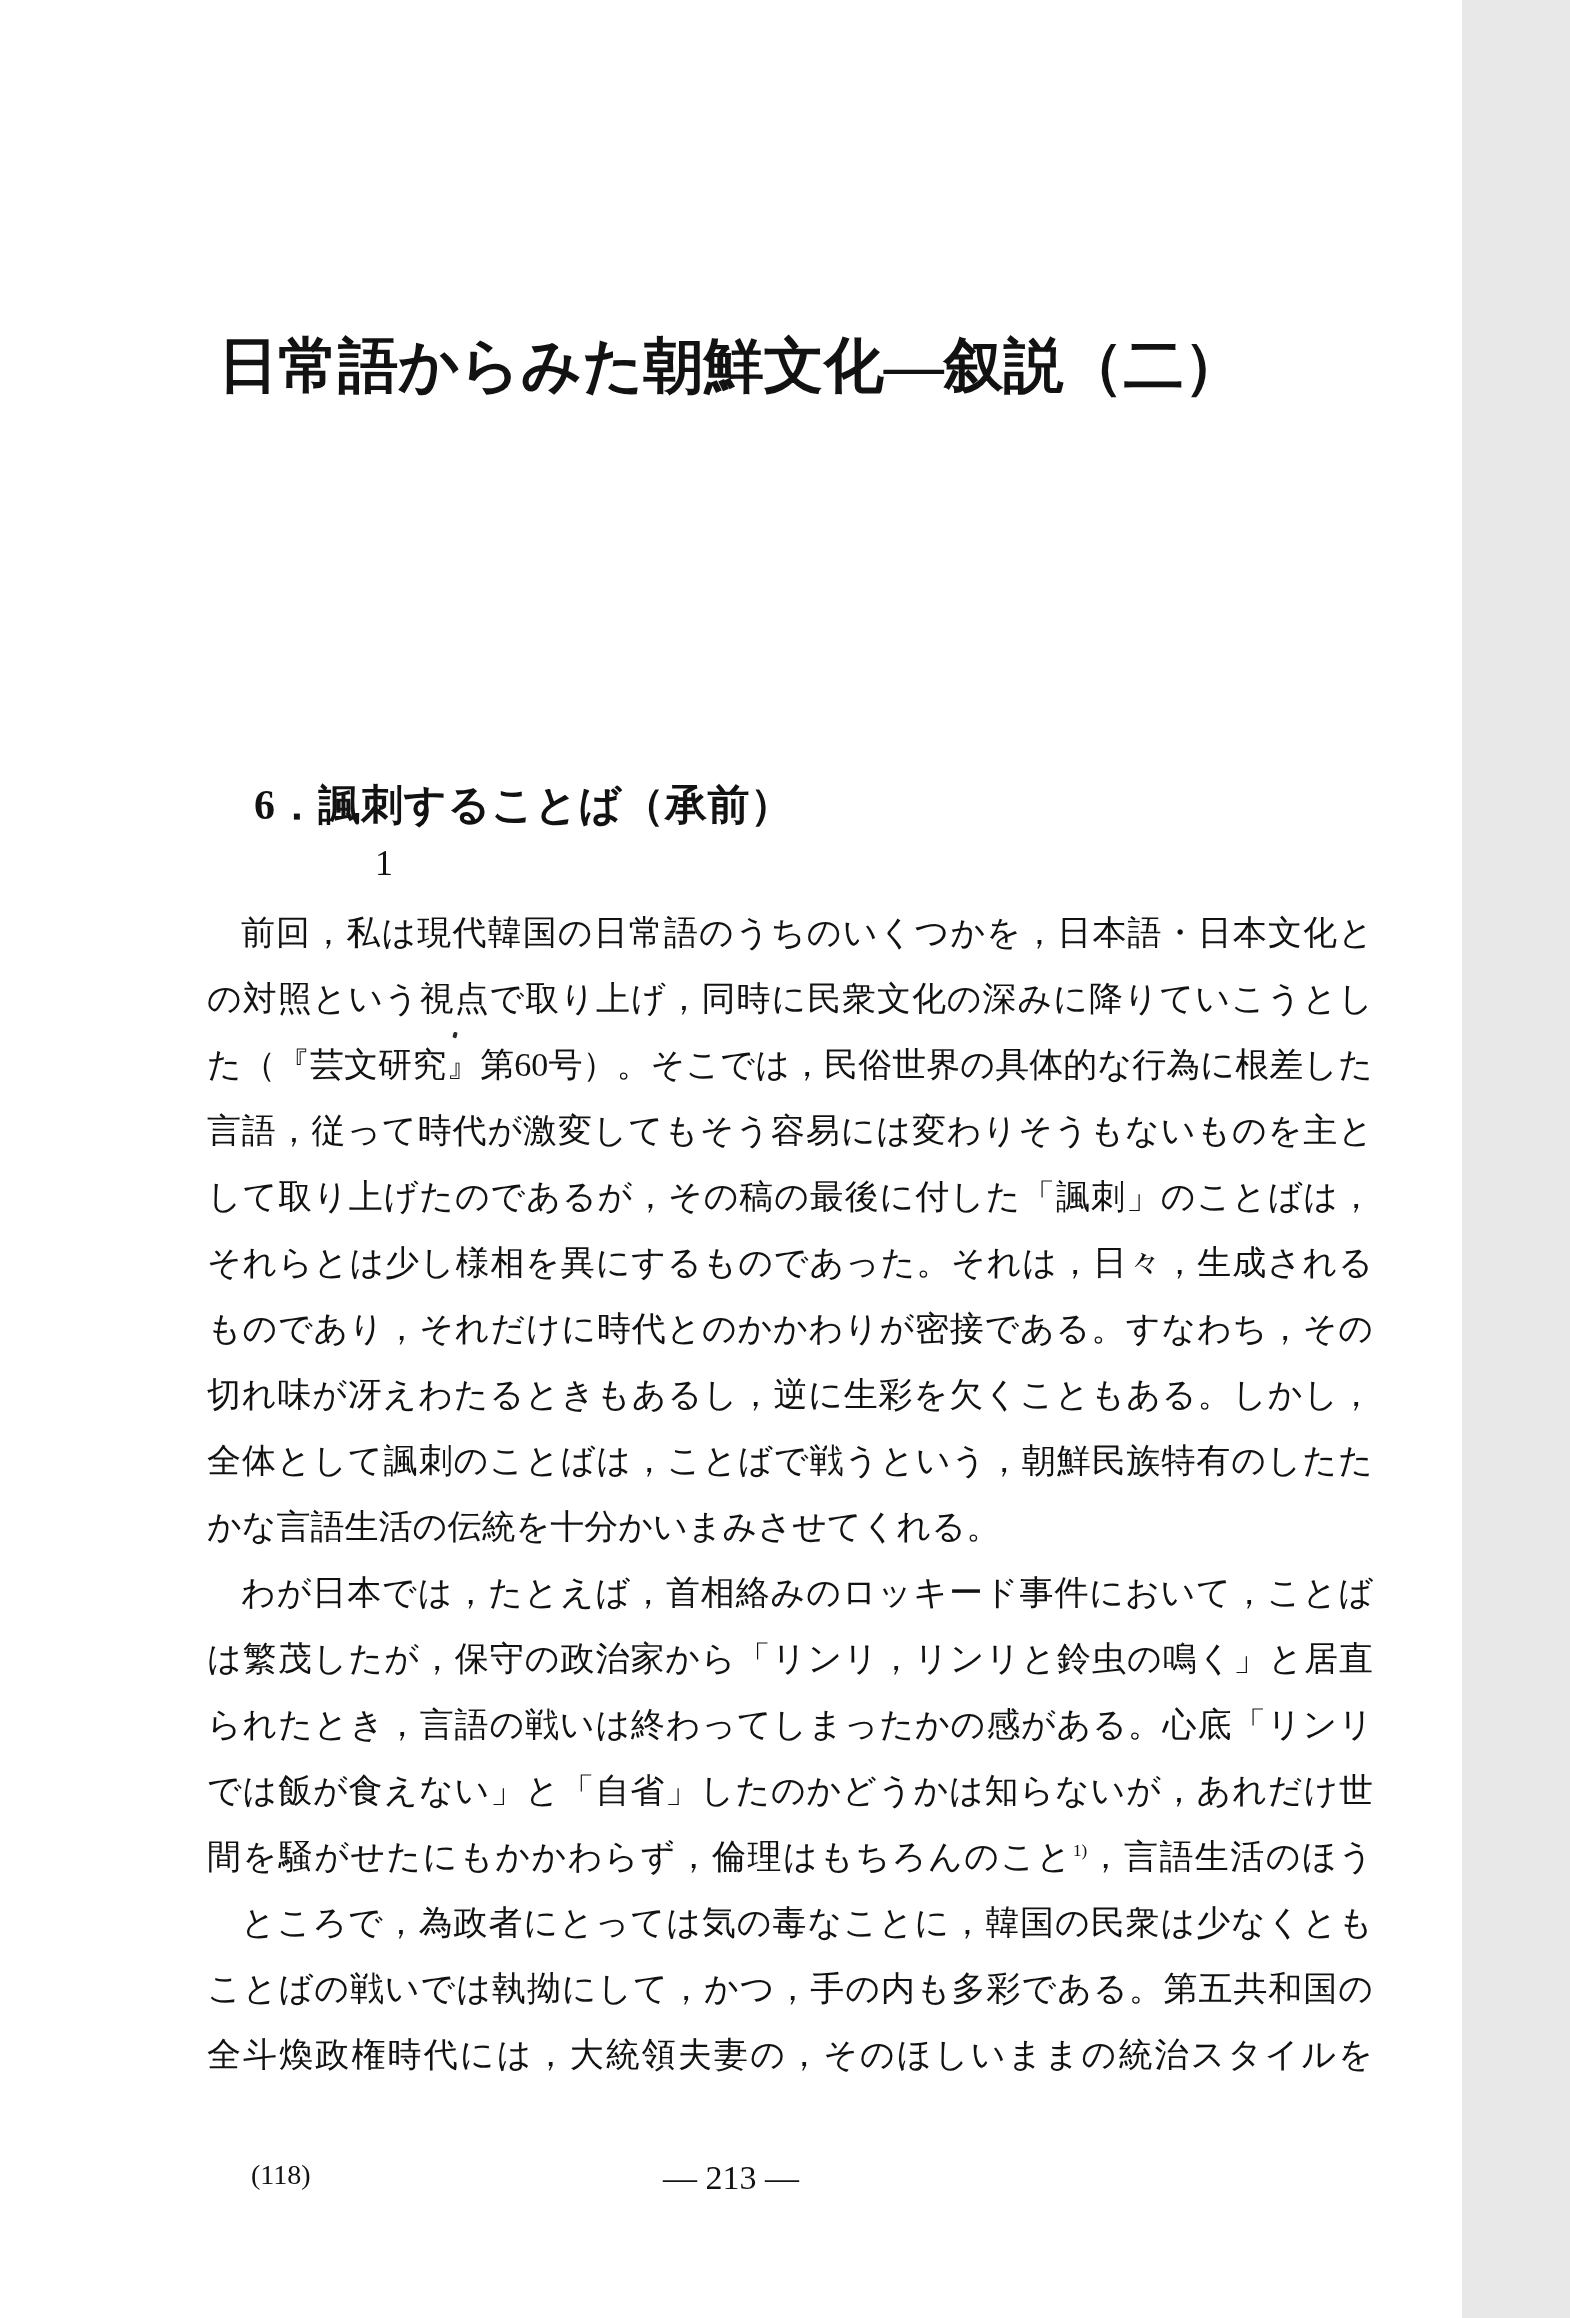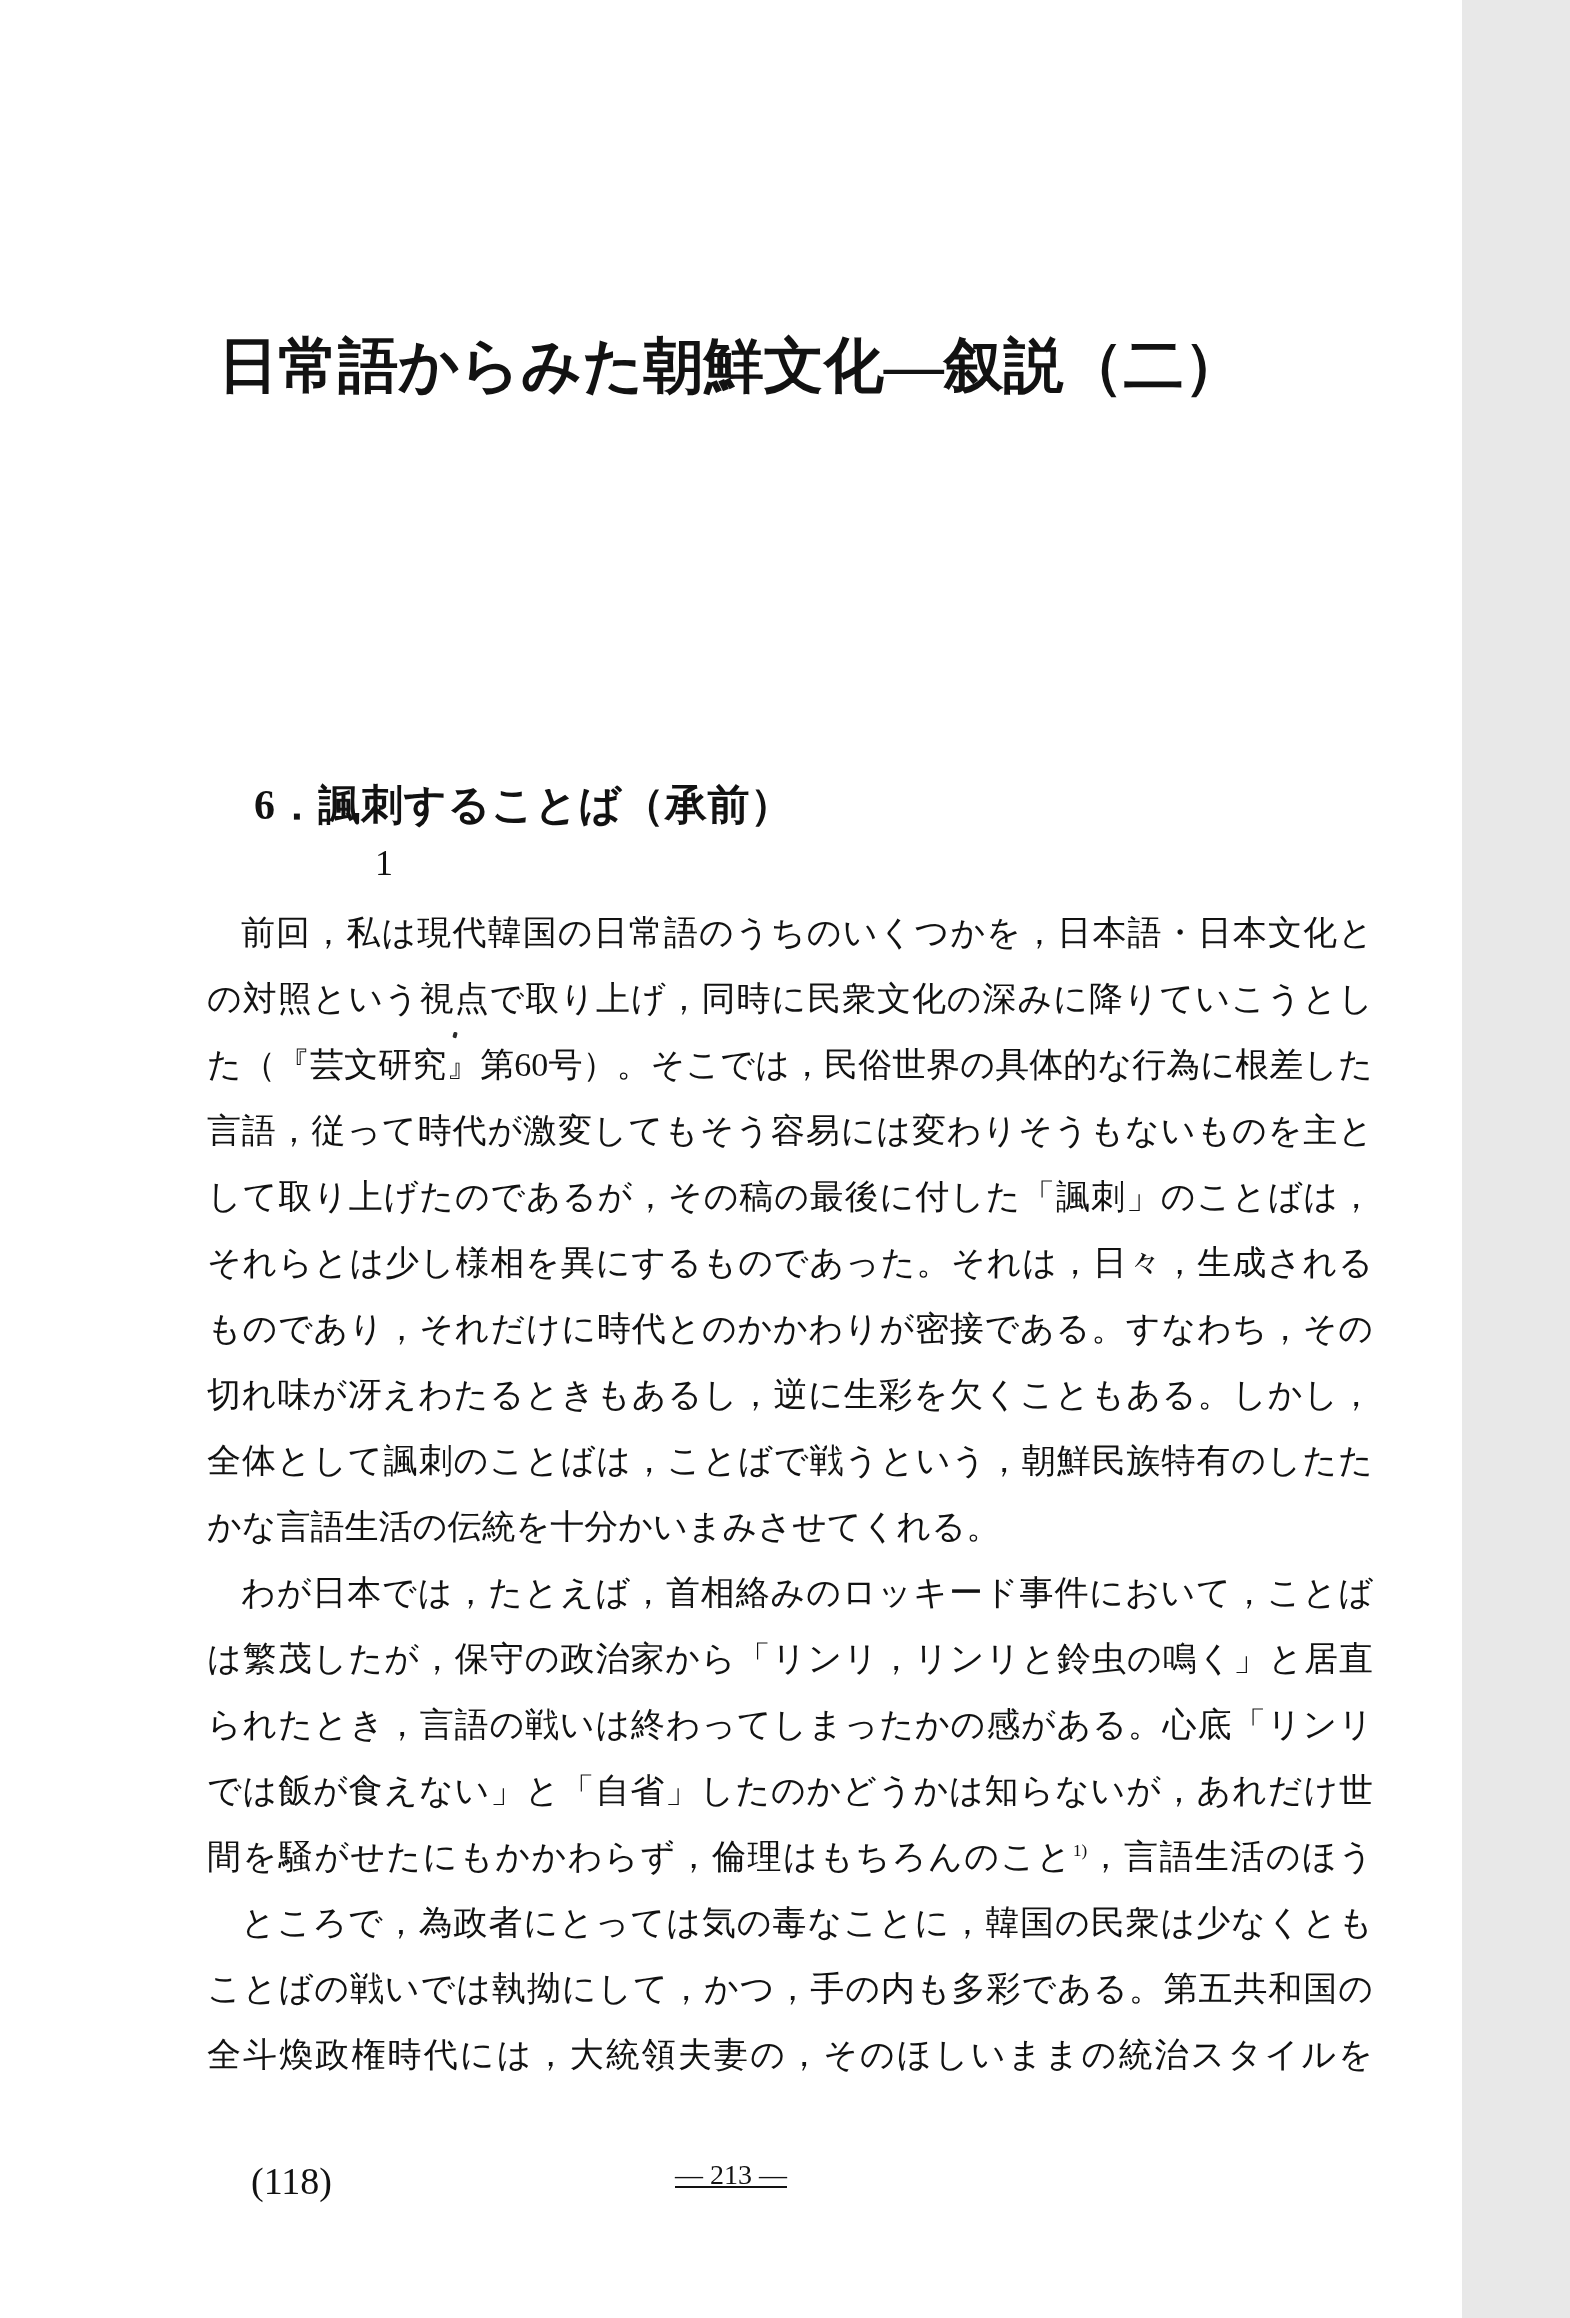--- a/index.html
+++ b/index.html
@@ -75,30 +75,29 @@
     }
     .line sup {
       font-size: 0.5em;
       line-height: 0;
       vertical-align: super;
     }
     .footer-left {
       position: absolute;
       top: 2159px;
       left: 251px;
-      font-size: 38px;
+      font-size: 28px;
     }
     .footer-center {
       position: absolute;
       top: 2159px;
       left: 0;
       width: 100%;
       text-align: center;
-      font-size: 28px;
-      text-decoration: underline;
+      font-size: 34px;
     }
     .scan-speck {
       position: absolute;
       top: 1032px;
       left: 453px;
       width: 3.5px;
       height: 6.3px;
       background: #2a2a2a;
       transform: rotate(15deg);
       border-radius: 1.4px;

